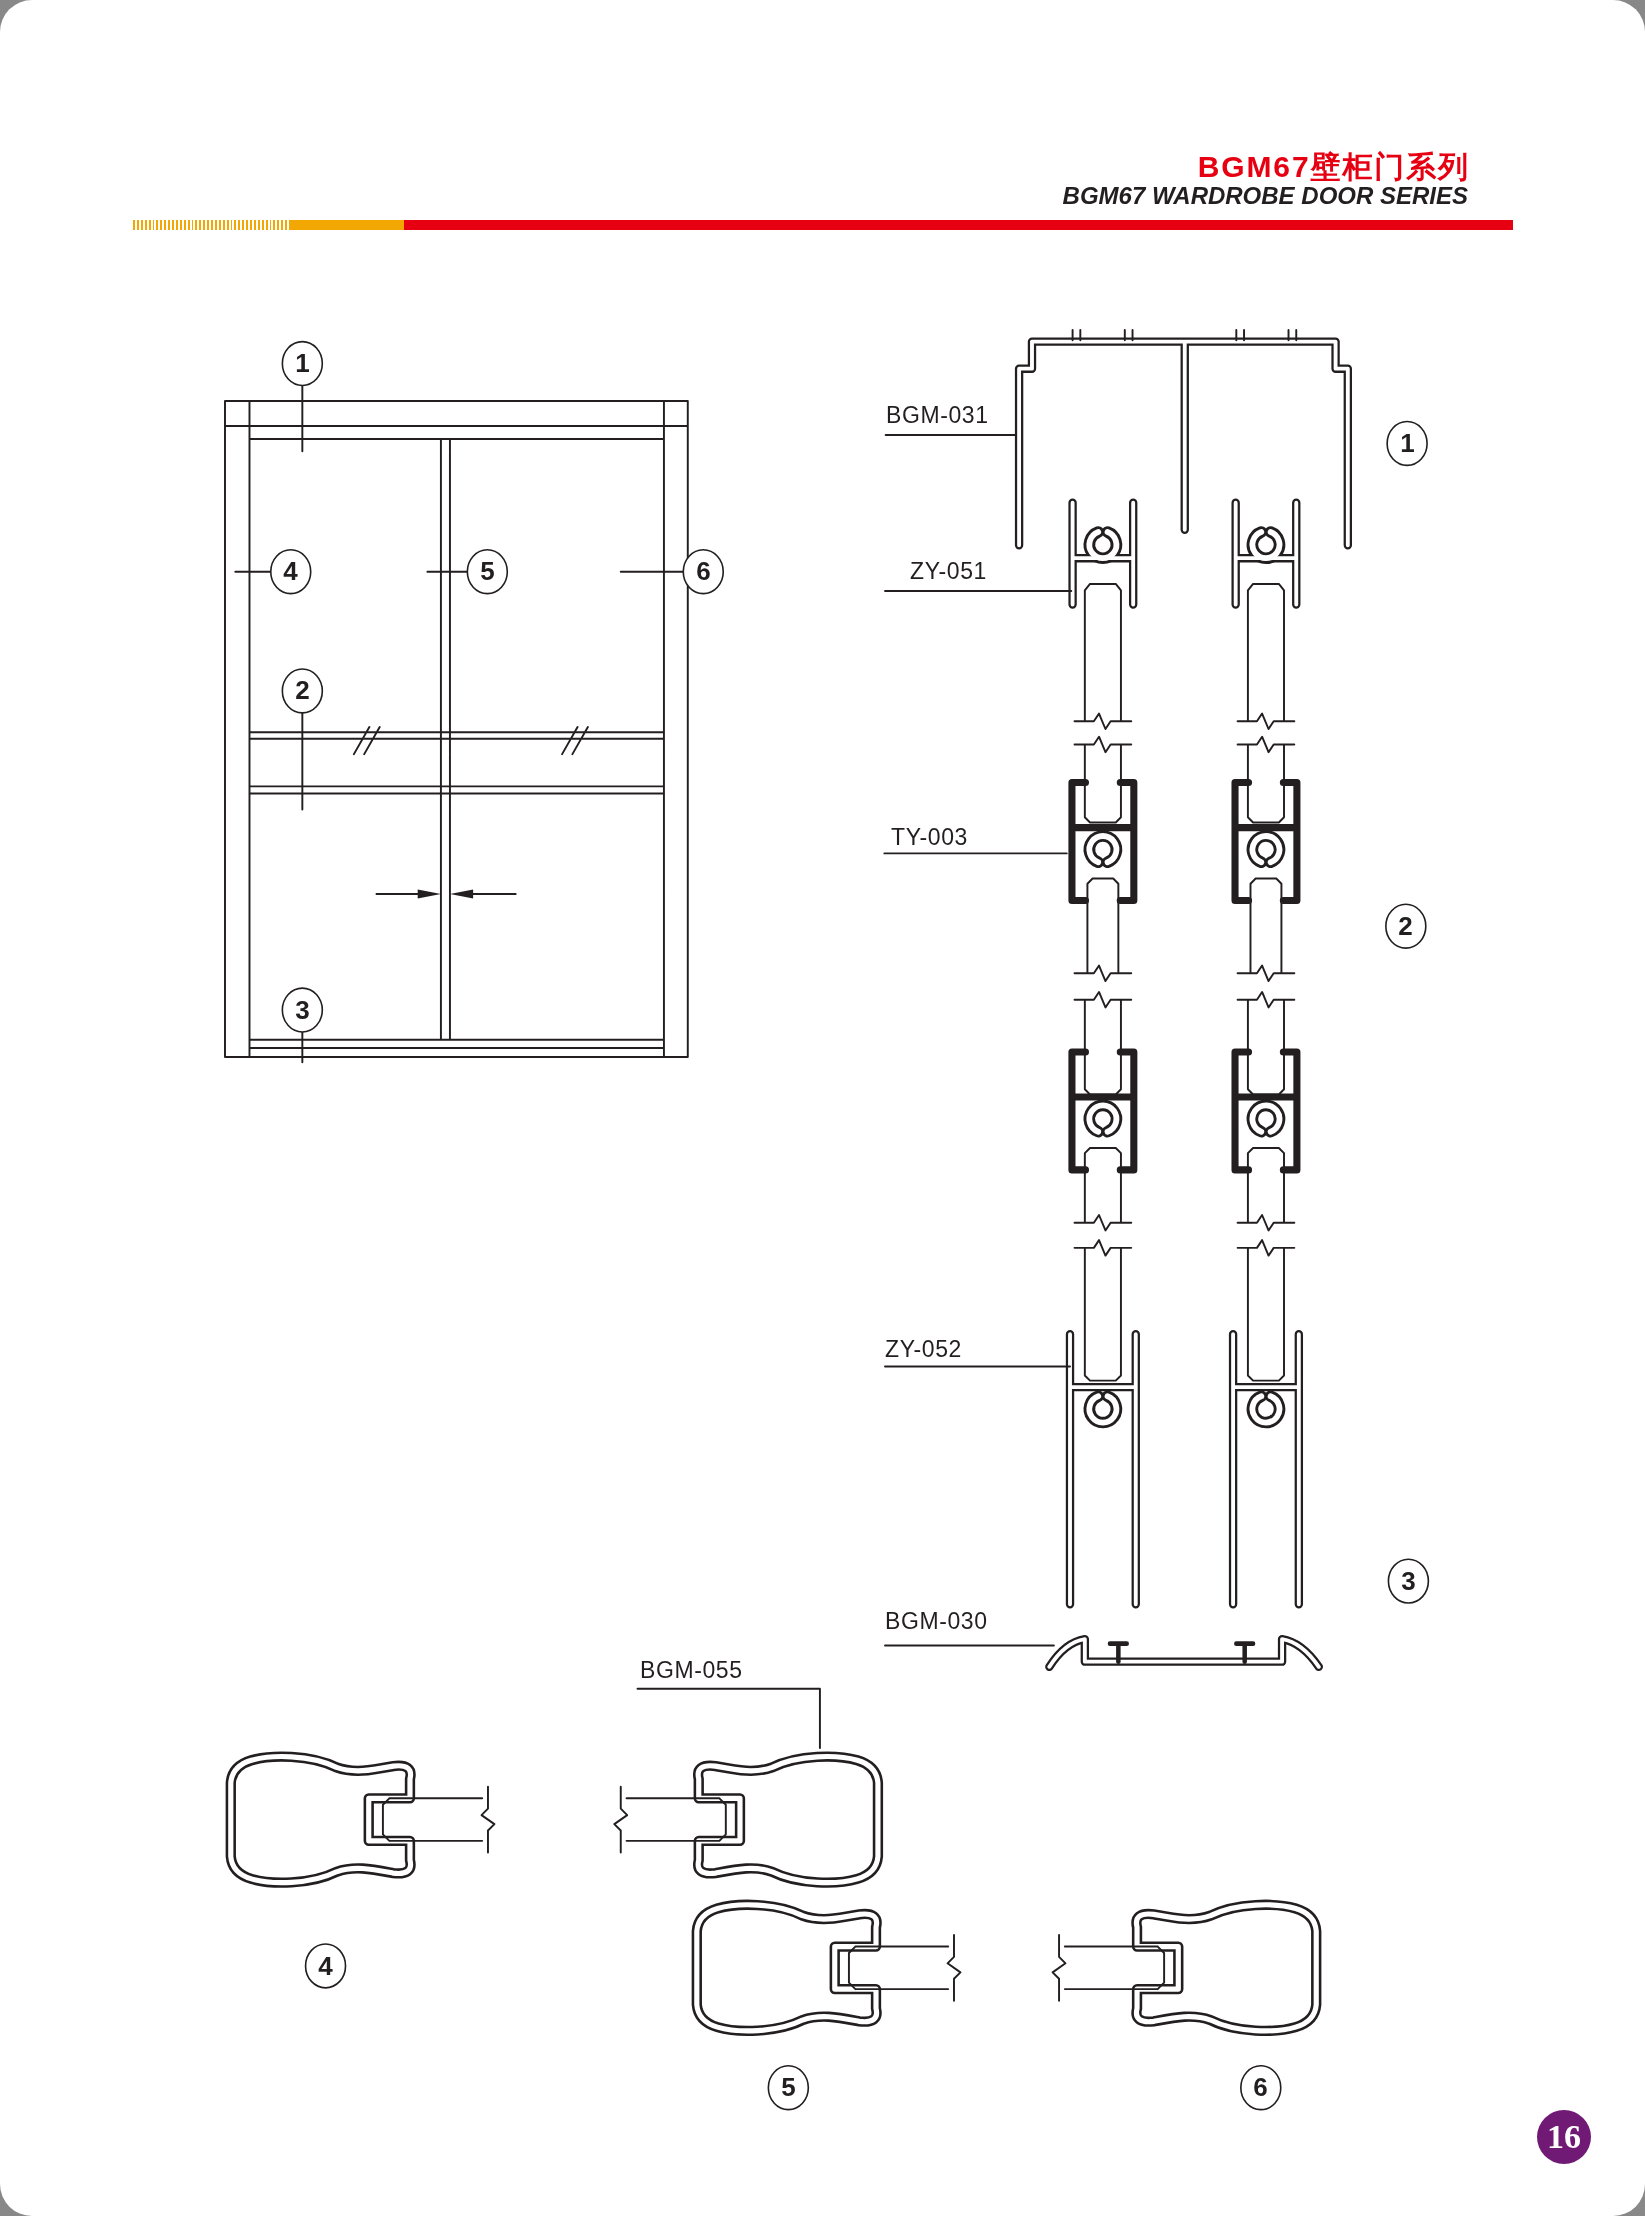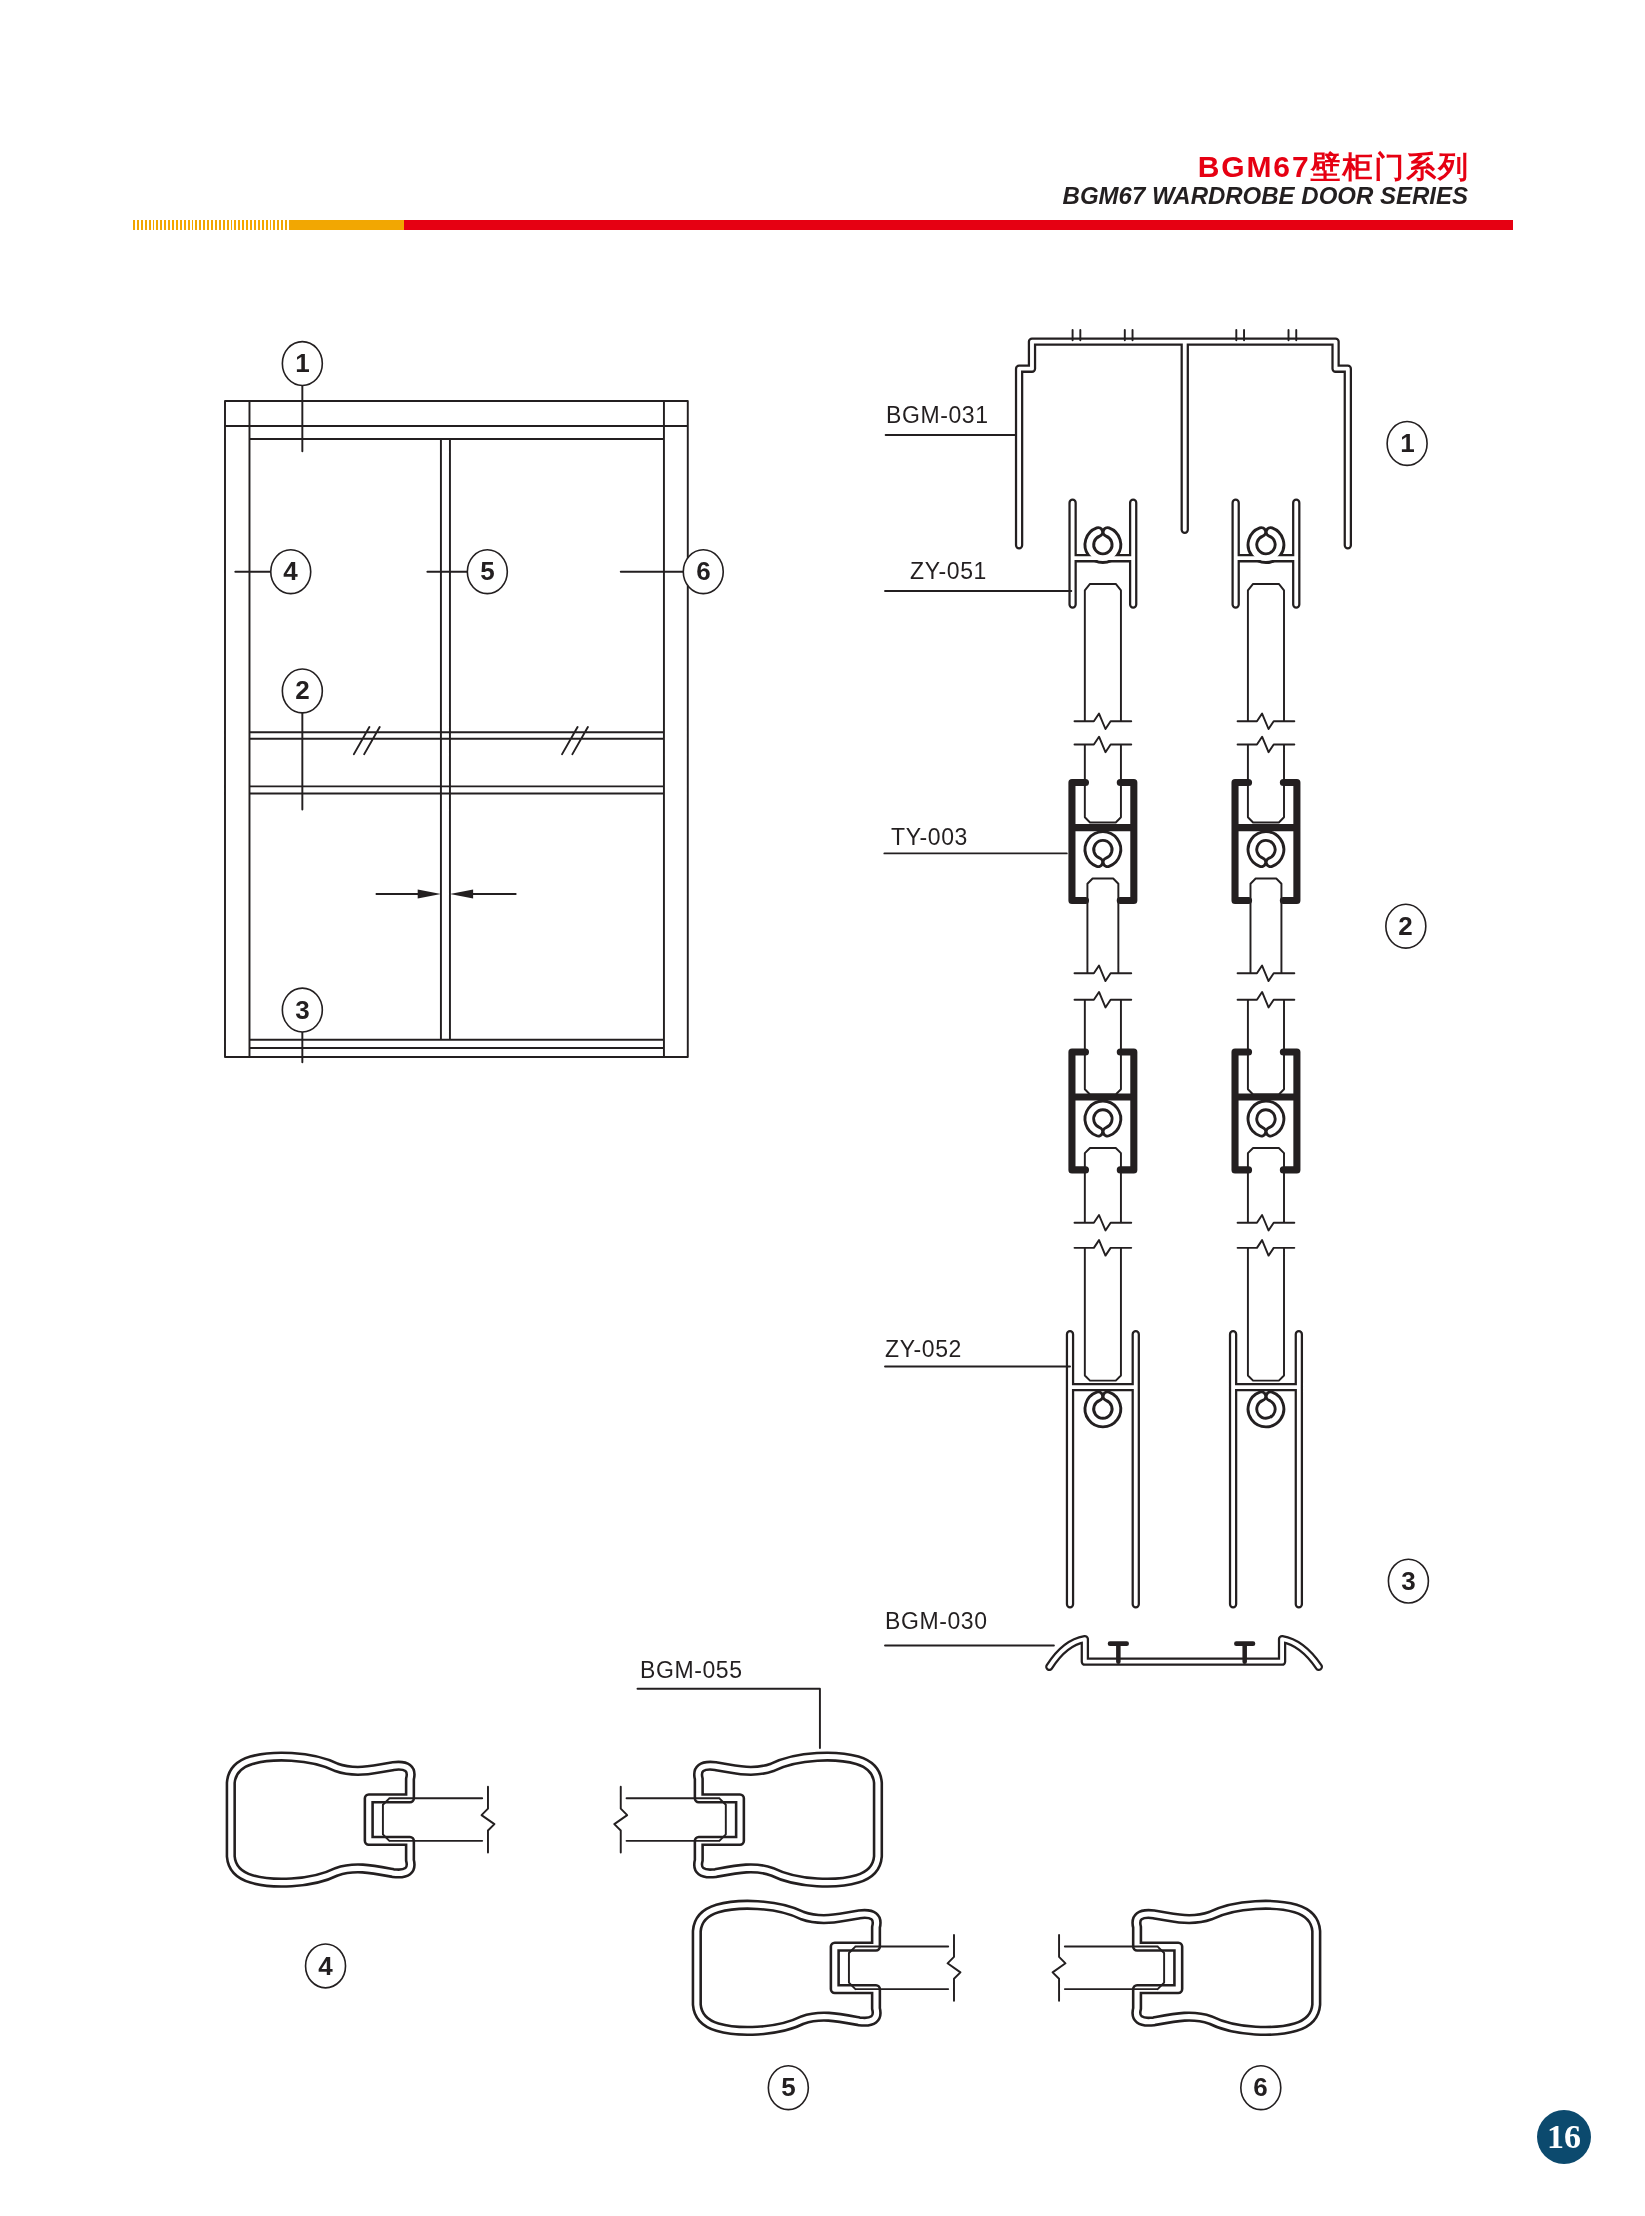--- a/index.html
+++ b/index.html
@@ -1,18 +1,18 @@
 <!DOCTYPE html>
 <html style="font-size:10.3px"><head>
 <meta charset="utf-8">
 <style>
   html,body{margin:0;padding:0;background:#888;}
   .page{
     position:relative;width:1645px;height:2216px;background:#ffffff;
-    font-family:"Liberation Sans",sans-serif;overflow:hidden;margin:0 auto;
+    font-family:"Liberation Sans",sans-serif;overflow:hidden;margin:0 auto;border-radius:32px;
   }
   .page-title-zh{
     position:absolute;top:147px;right:175px;
     font-size:30px;font-weight:bold;letter-spacing:1.9px;color:#e60012;white-space:nowrap;
   }
   .page-title-en{
     position:absolute;top:182px;right:177px;
     font-size:24px;font-weight:bold;letter-spacing:0px;color:#231f20;white-space:nowrap;font-style:italic;
   }
   .rule-seg{position:absolute;top:220px;height:9.7px;}
@@ -22,21 +22,21 @@
   .drawing{position:absolute;left:0;top:0;width:1645px;height:2216px;}
   .lbl{
     position:absolute;font-size:23px;line-height:23px;color:#231f20;white-space:nowrap;letter-spacing:0.6px;
   }
   .balloon-num{
     position:absolute;width:41px;height:41px;line-height:41px;text-align:center;
     font-size:26px;font-weight:bold;color:#231f20;
   }
   .page-badge{
     position:absolute;left:1537px;top:2110px;width:54px;height:54px;border-radius:50%;
-    background:#0c4a6e;color:#ffffff;text-align:center;line-height:54px;
+    background:#701a75;color:#ffffff;text-align:center;line-height:54px;
     font-family:"Liberation Serif",serif;font-size:34px;font-weight:bold;
   }
   .blk{stroke:#231f20;fill:none;stroke-linecap:round;stroke-linejoin:round;}
   .wht{stroke:#ffffff;fill:none;stroke-linecap:round;stroke-linejoin:round;}
   .thin{stroke:#231f20;fill:none;stroke-width:3;stroke-linecap:round;stroke-linejoin:round;}
   .fillb{fill:#231f20;stroke:none;}
   .balloon-circle{stroke:#231f20;stroke-width:2.5;fill:#ffffff;}
 </style>
 </head>
 <body>

